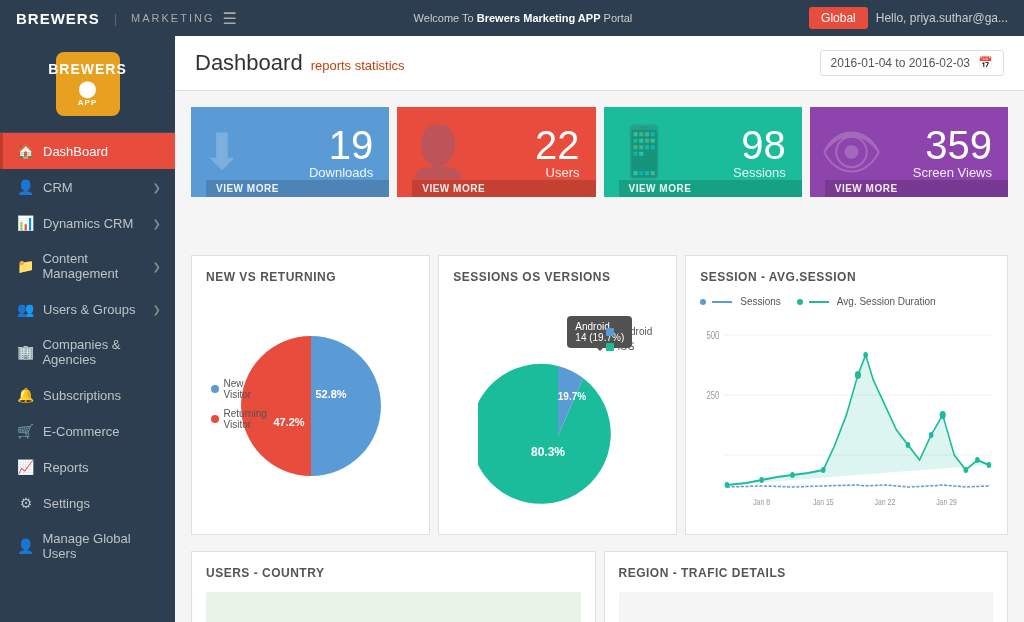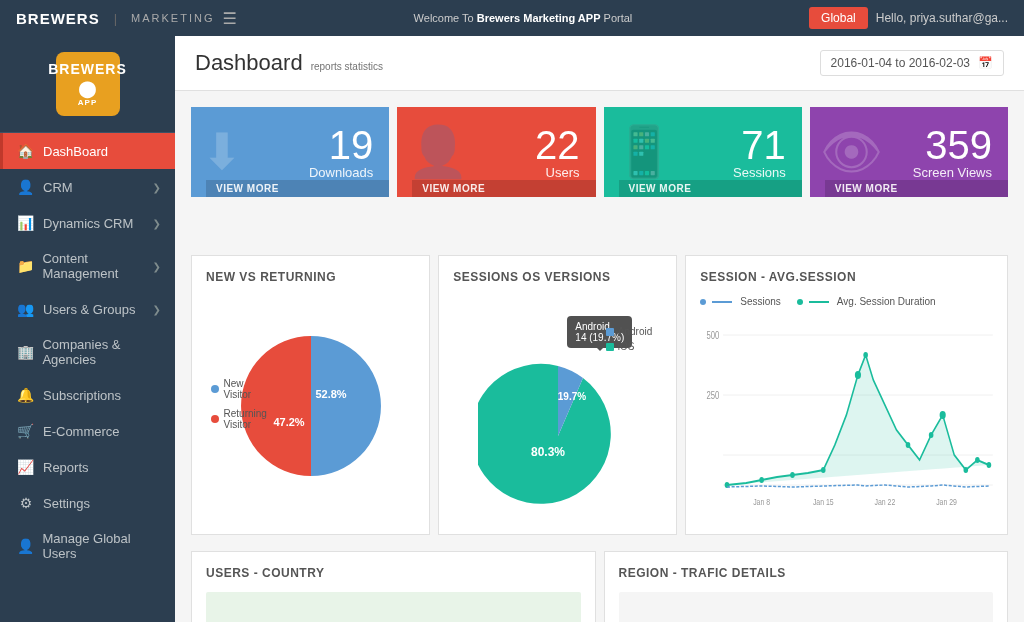--- a/index.html
+++ b/index.html
@@ -91,21 +91,21 @@
     .content-header {
       background: white;
       padding: 14px 20px;
       display: flex;
       align-items: center;
       justify-content: space-between;
       border-bottom: 1px solid #e0e0e0;
     }
     .page-title-area { display: flex; align-items: baseline; gap: 8px; }
     .page-title { font-size: 22px; font-weight: 300; color: #333; }
-    .page-subtitle { font-size: 10px; color: #737373; }
+    .page-subtitle { font-size: 13px; color: #c2410c; }
     .date-range-picker {
       display: flex;
       align-items: center;
       border: 1px solid #ddd;
       border-radius: 3px;
       padding: 5px 10px;
       background: white;
       gap: 8px;
       color: #555;
       font-size: 12px;
@@ -396,21 +396,21 @@
       <div class="stat-view-more">VIEW MORE</div>
     </div>
         <div class="stat-card red">
       <span class="stat-bg-icon">👤</span>
       <div class="stat-number">22</div>
       <div class="stat-label">Users</div>
       <div class="stat-view-more">VIEW MORE</div>
     </div>
         <div class="stat-card teal">
       <span class="stat-bg-icon">📱</span>
-      <div class="stat-number">71</div>
+      <div class="stat-number">98</div>
       <div class="stat-label">Sessions</div>
       <div class="stat-view-more">VIEW MORE</div>
     </div>
         <div class="stat-card purple">
       <span class="stat-bg-icon">👁</span>
       <div class="stat-number">359</div>
       <div class="stat-label">Screen Views</div>
       <div class="stat-view-more">VIEW MORE</div>
     </div>
       </div>

